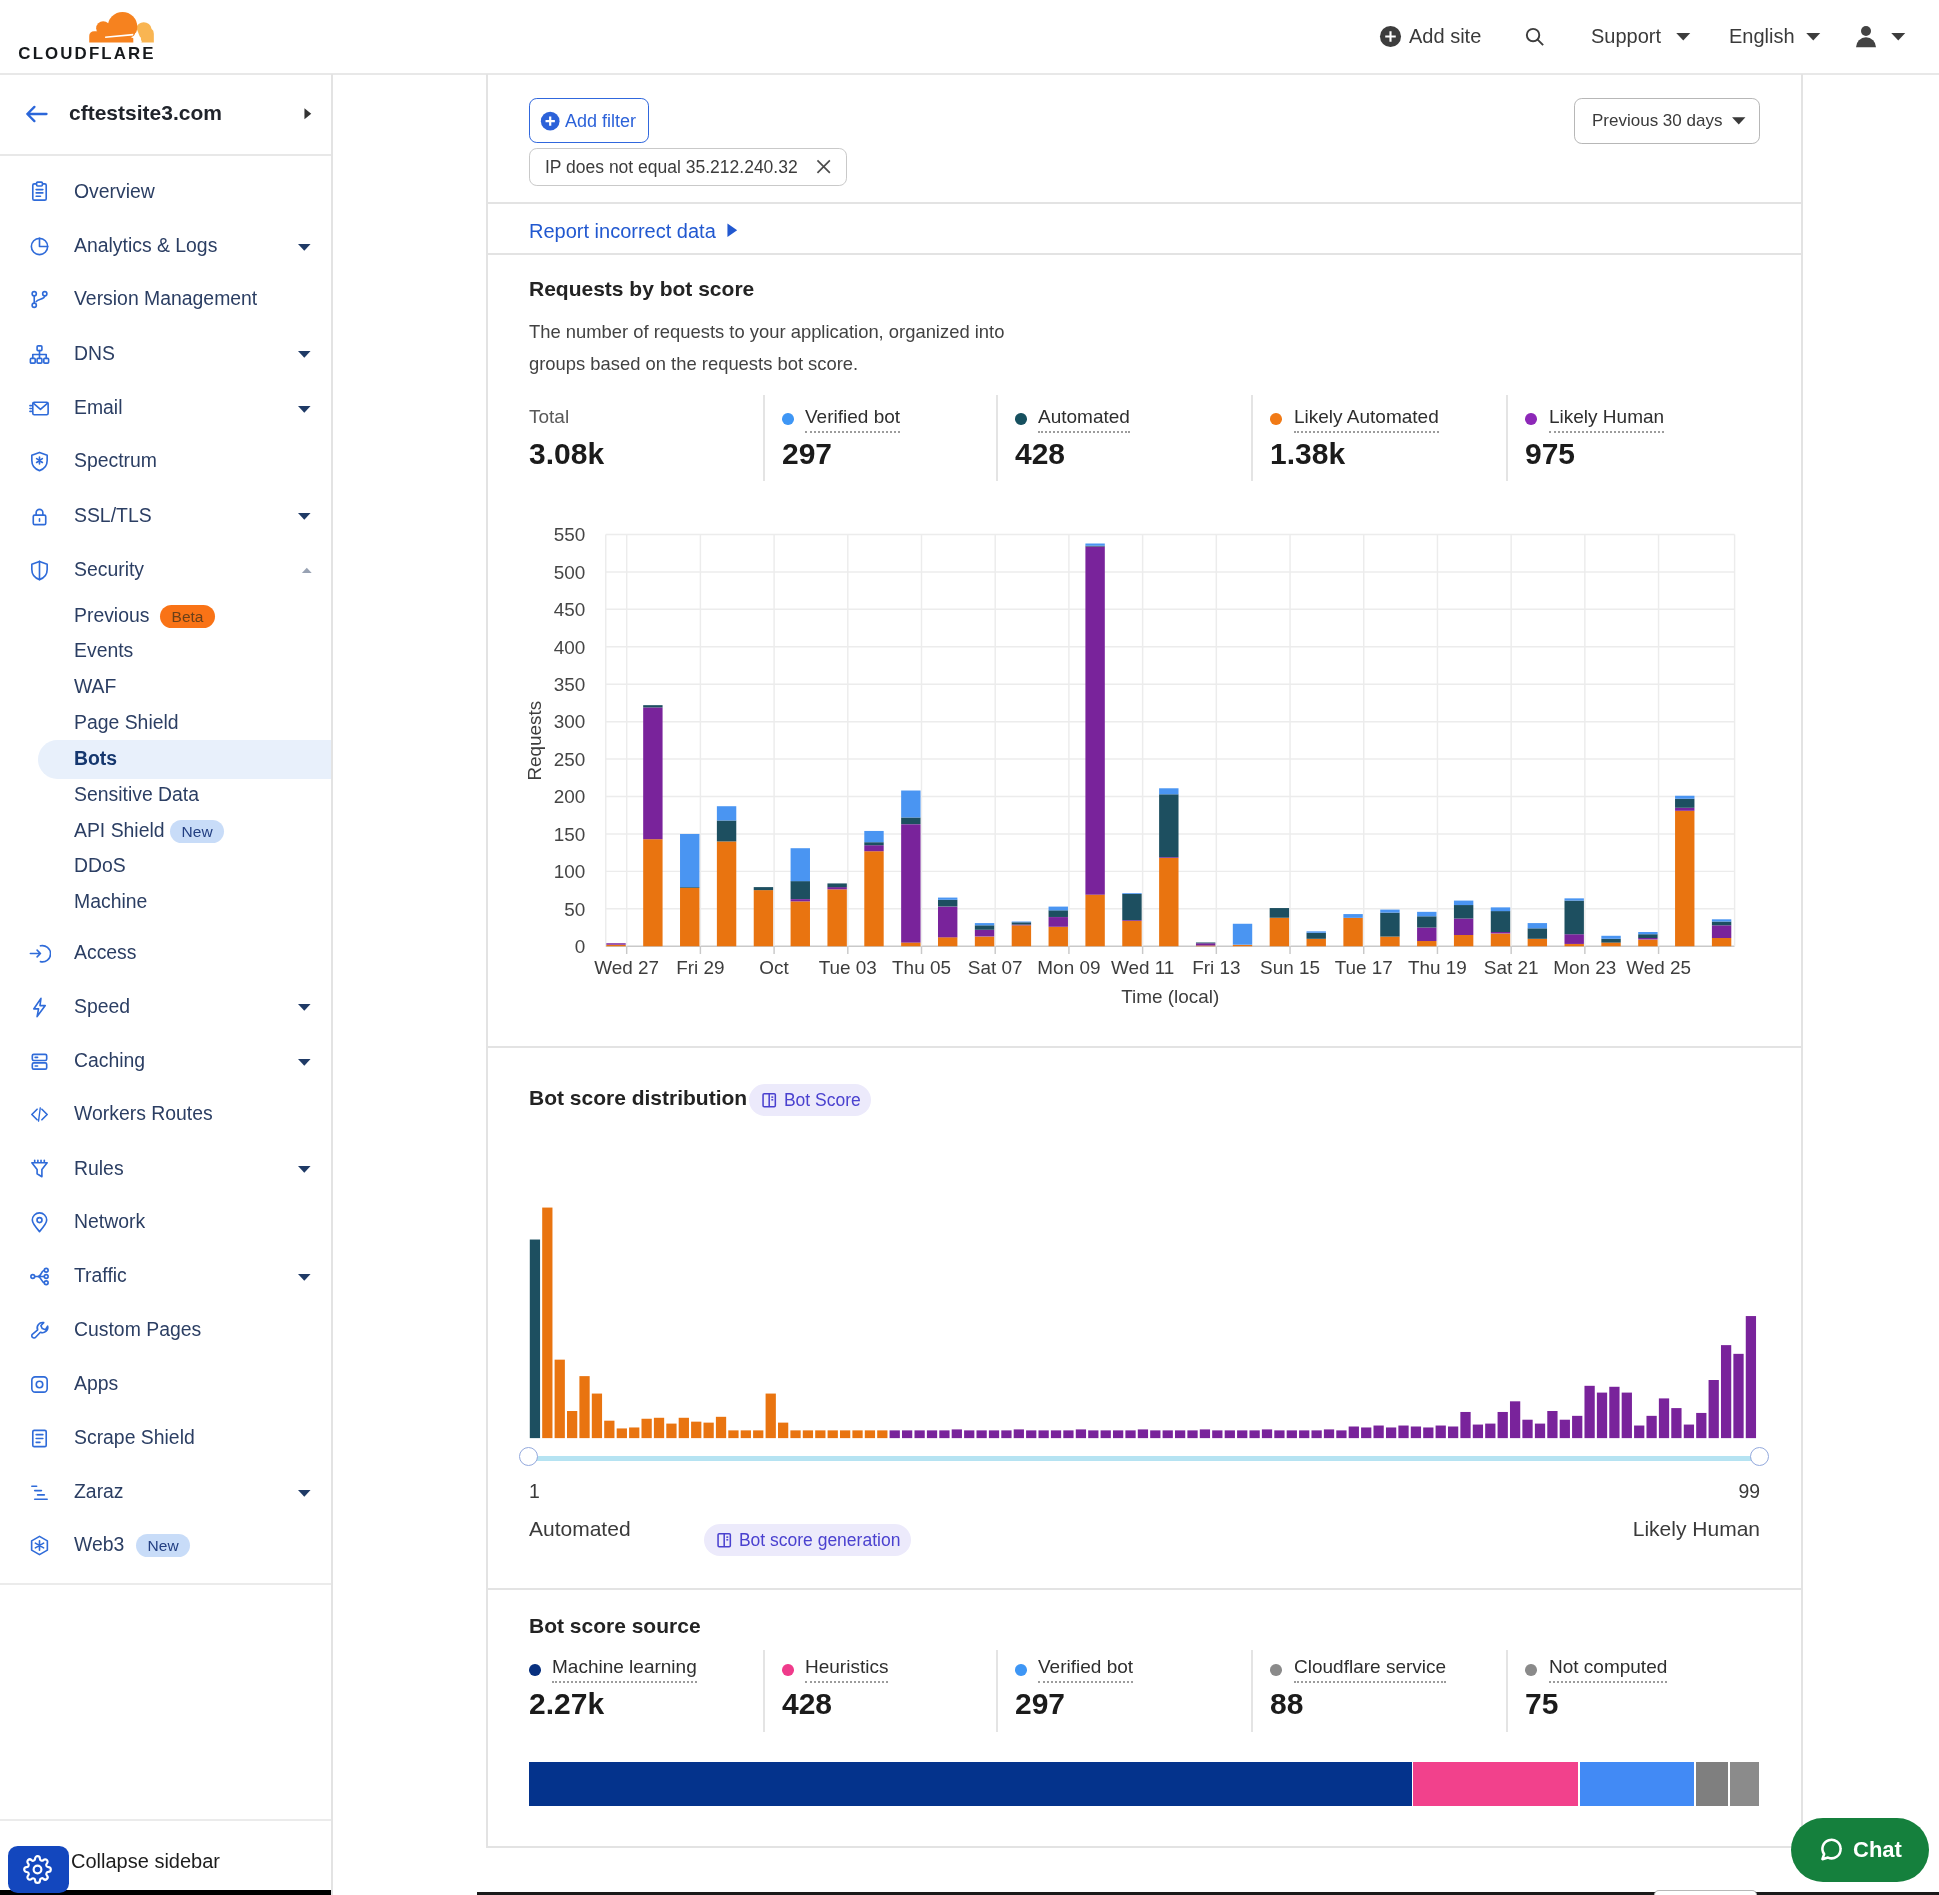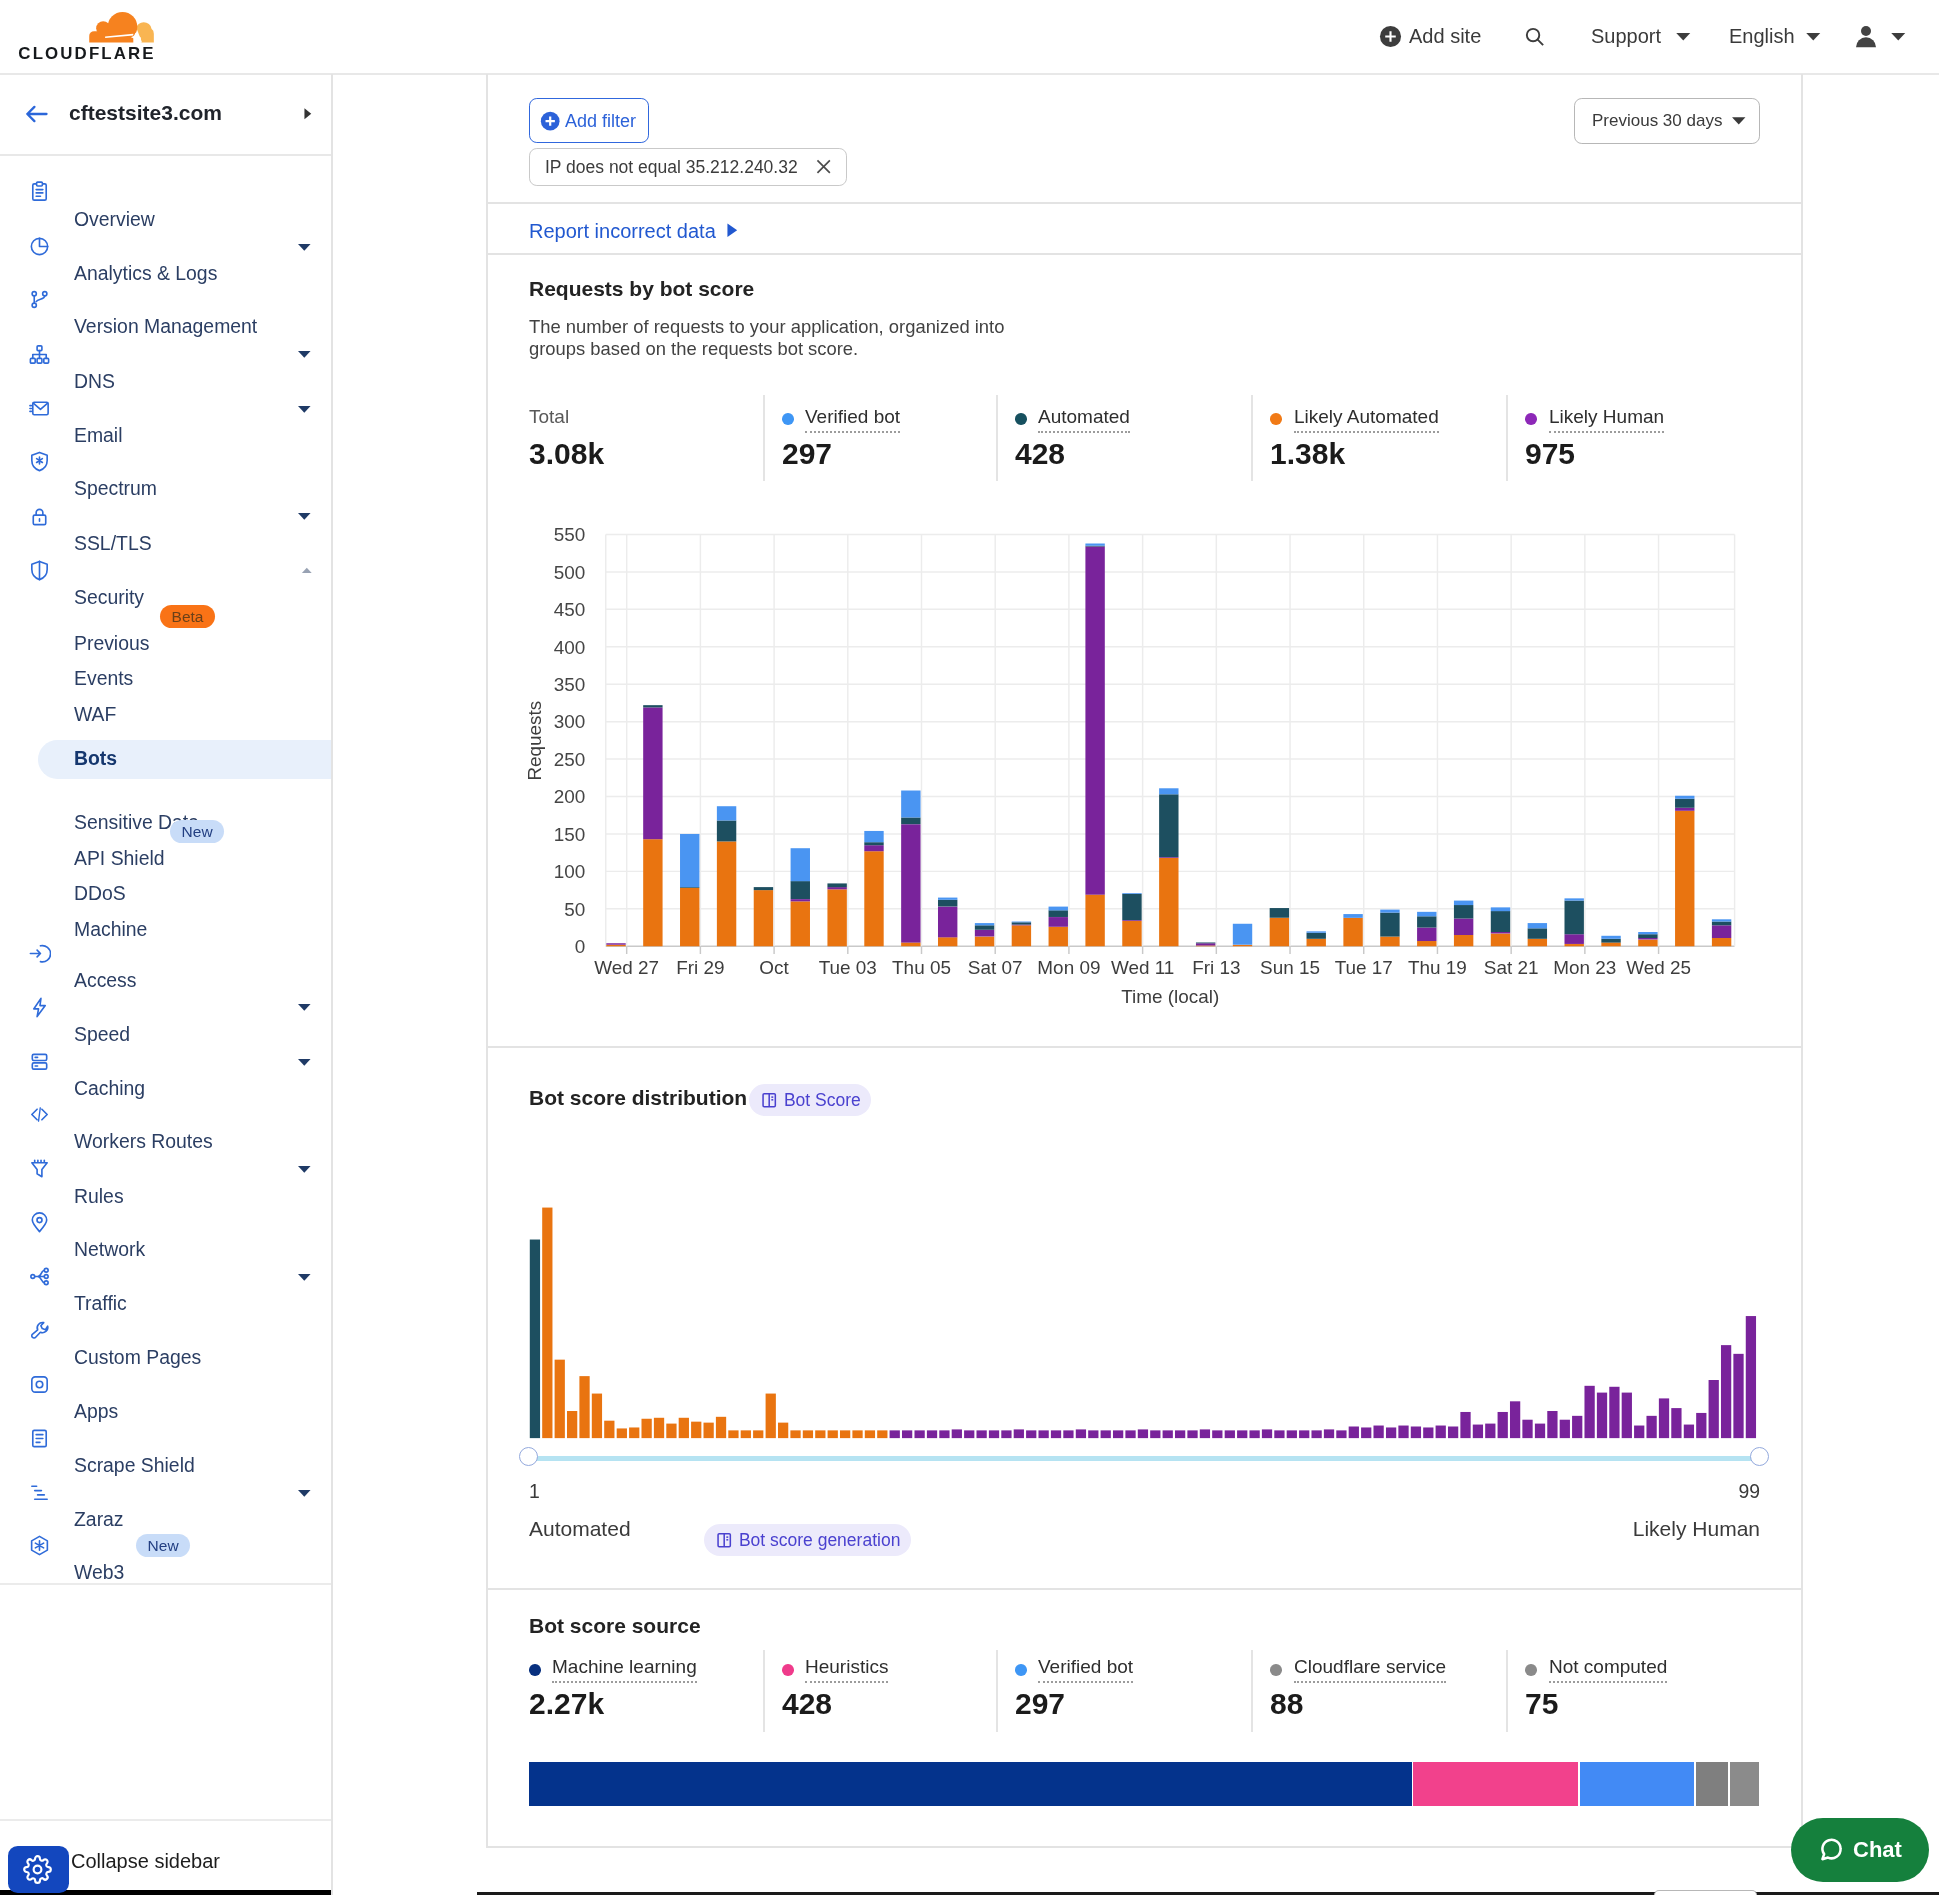--- a/index.html
+++ b/index.html
@@ -1,21 +1,21 @@
 <!DOCTYPE html>
 <html><head><meta charset="utf-8">
 <style>
 * { margin:0; padding:0; box-sizing:border-box; }
 html,body { width:1940px; height:1895px; background:#ffffff; font-family:"Liberation Sans", sans-serif; overflow:hidden; }
 .abs { position:absolute; }
-.snav { font-size:19.4px; color:#2b3e63; white-space:nowrap;margin-top:28px; }
+.snav { font-size:19.4px; color:#2b3e63; white-space:nowrap; }
 .hnav { font-size:20px; color:#3a3a3a; white-space:nowrap; }
 .badge { font-size:15.5px; height:23px; line-height:23px; padding:0 11.6px; border-radius:11.6px; white-space:nowrap; }
 .h2 { font-size:21px; font-weight:bold; color:#232323; white-space:nowrap; }
-.desc { font-size:18.4px; color:#424242; line-height:22px; }
+.desc { font-size:18.4px; color:#424242; line-height:32px; }
 .slab { font-size:19px; color:#2e2e2e; white-space:nowrap; }
 .slabg { font-size:19px; color:#595959; white-space:nowrap; }
 .snum { font-size:30px; font-weight:bold; color:#1b1b1b; white-space:nowrap; }
 .pill { height:32px; background:#eceafb; border-radius:16.5px; color:#4a41cf; font-size:17.5px; line-height:32px; padding:0 10.7px; display:flex; align-items:center; gap:5.8px; white-space:nowrap; }
 .knob { width:19.4px; height:19.4px; background:#fff; border:1.9px solid #93a9dd; border-radius:50%; }
 </style></head>
 <body>
 <div style="position:relative;width:1940px;height:1895px">
 <div class="abs" style="left:0;top:73px;width:1940px;height:1.5px;background:#e8e8e8"></div>
 <div class="abs" style="left:331px;top:74px;width:1.5px;height:1821px;background:#e3e3e3"></div>

